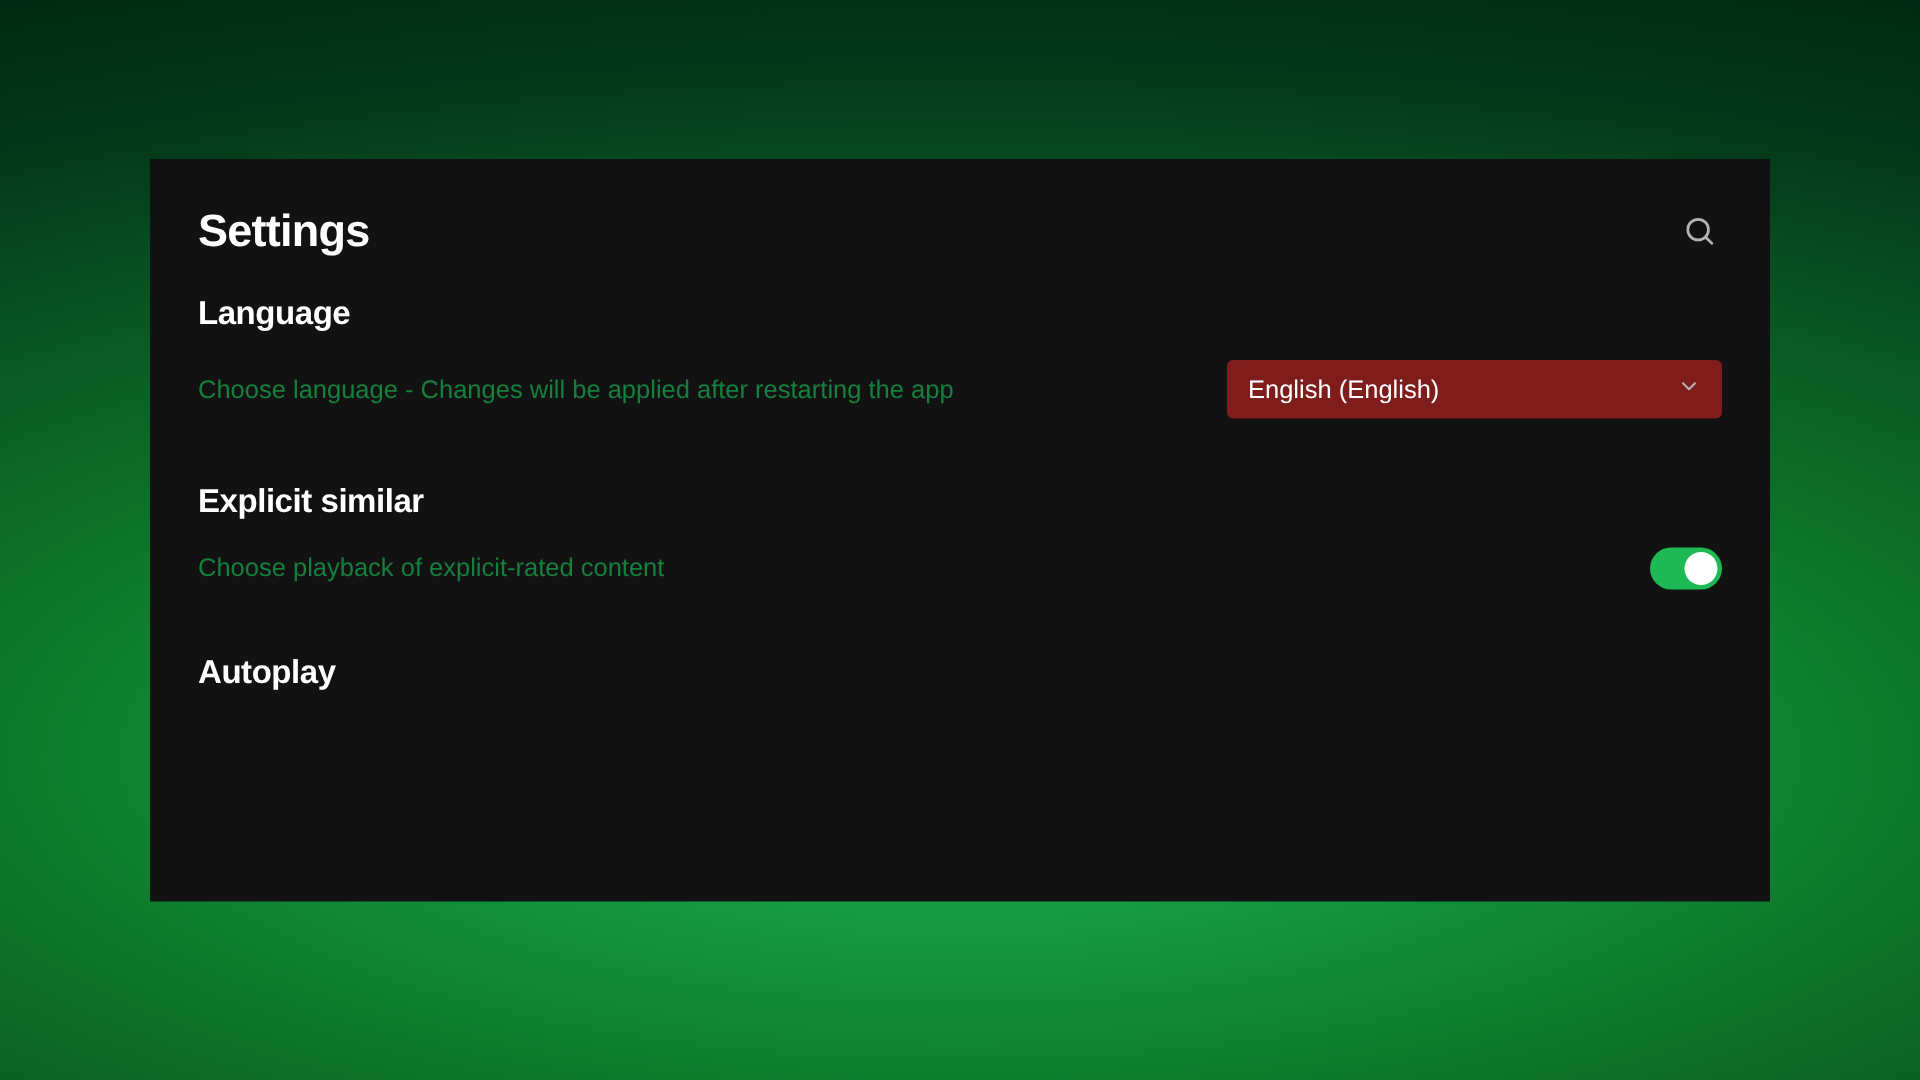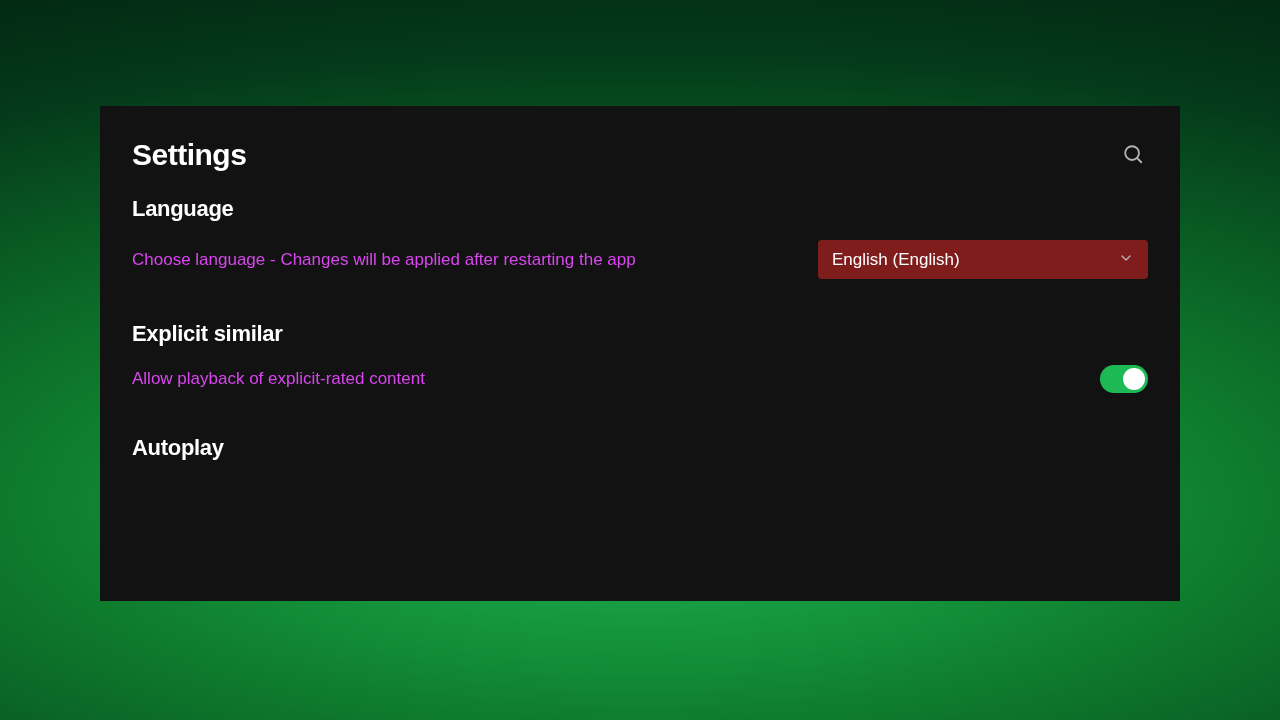--- a/index.html
+++ b/index.html
@@ -57,21 +57,21 @@
       letter-spacing: -0.3px;
       margin-top: 24px;
     }
     .row {
       display: flex;
       justify-content: space-between;
       align-items: center;
       gap: 40px;
     }
     .description {
-      color: #d946ef;
+      color: #15803d;
       font-size: 17px;
       line-height: 1.5;
       max-width: 640px;
     }
     .select-wrap {
       position: relative;
       width: 330px;
       flex-shrink: 0;
     }
     .language-select {
@@ -154,21 +154,21 @@
             <polyline points="6 9 12 15 18 9"></polyline>
           </svg>
         </span>
       </div>
     </div>
   </div>
 
   <div class="section">
     <h2 class="section-title">Explicit similar</h2>
     <div class="row">
-      <p class="description">Allow playback of explicit-rated content</p>
+      <p class="description">Choose playback of explicit-rated content</p>
       <button class="toggle on">
         <span class="toggle-knob"></span>
       </button>
     </div>
   </div>
 
   <div class="section">
     <h2 class="section-title">Autoplay</h2>
   </div>
 </div>

